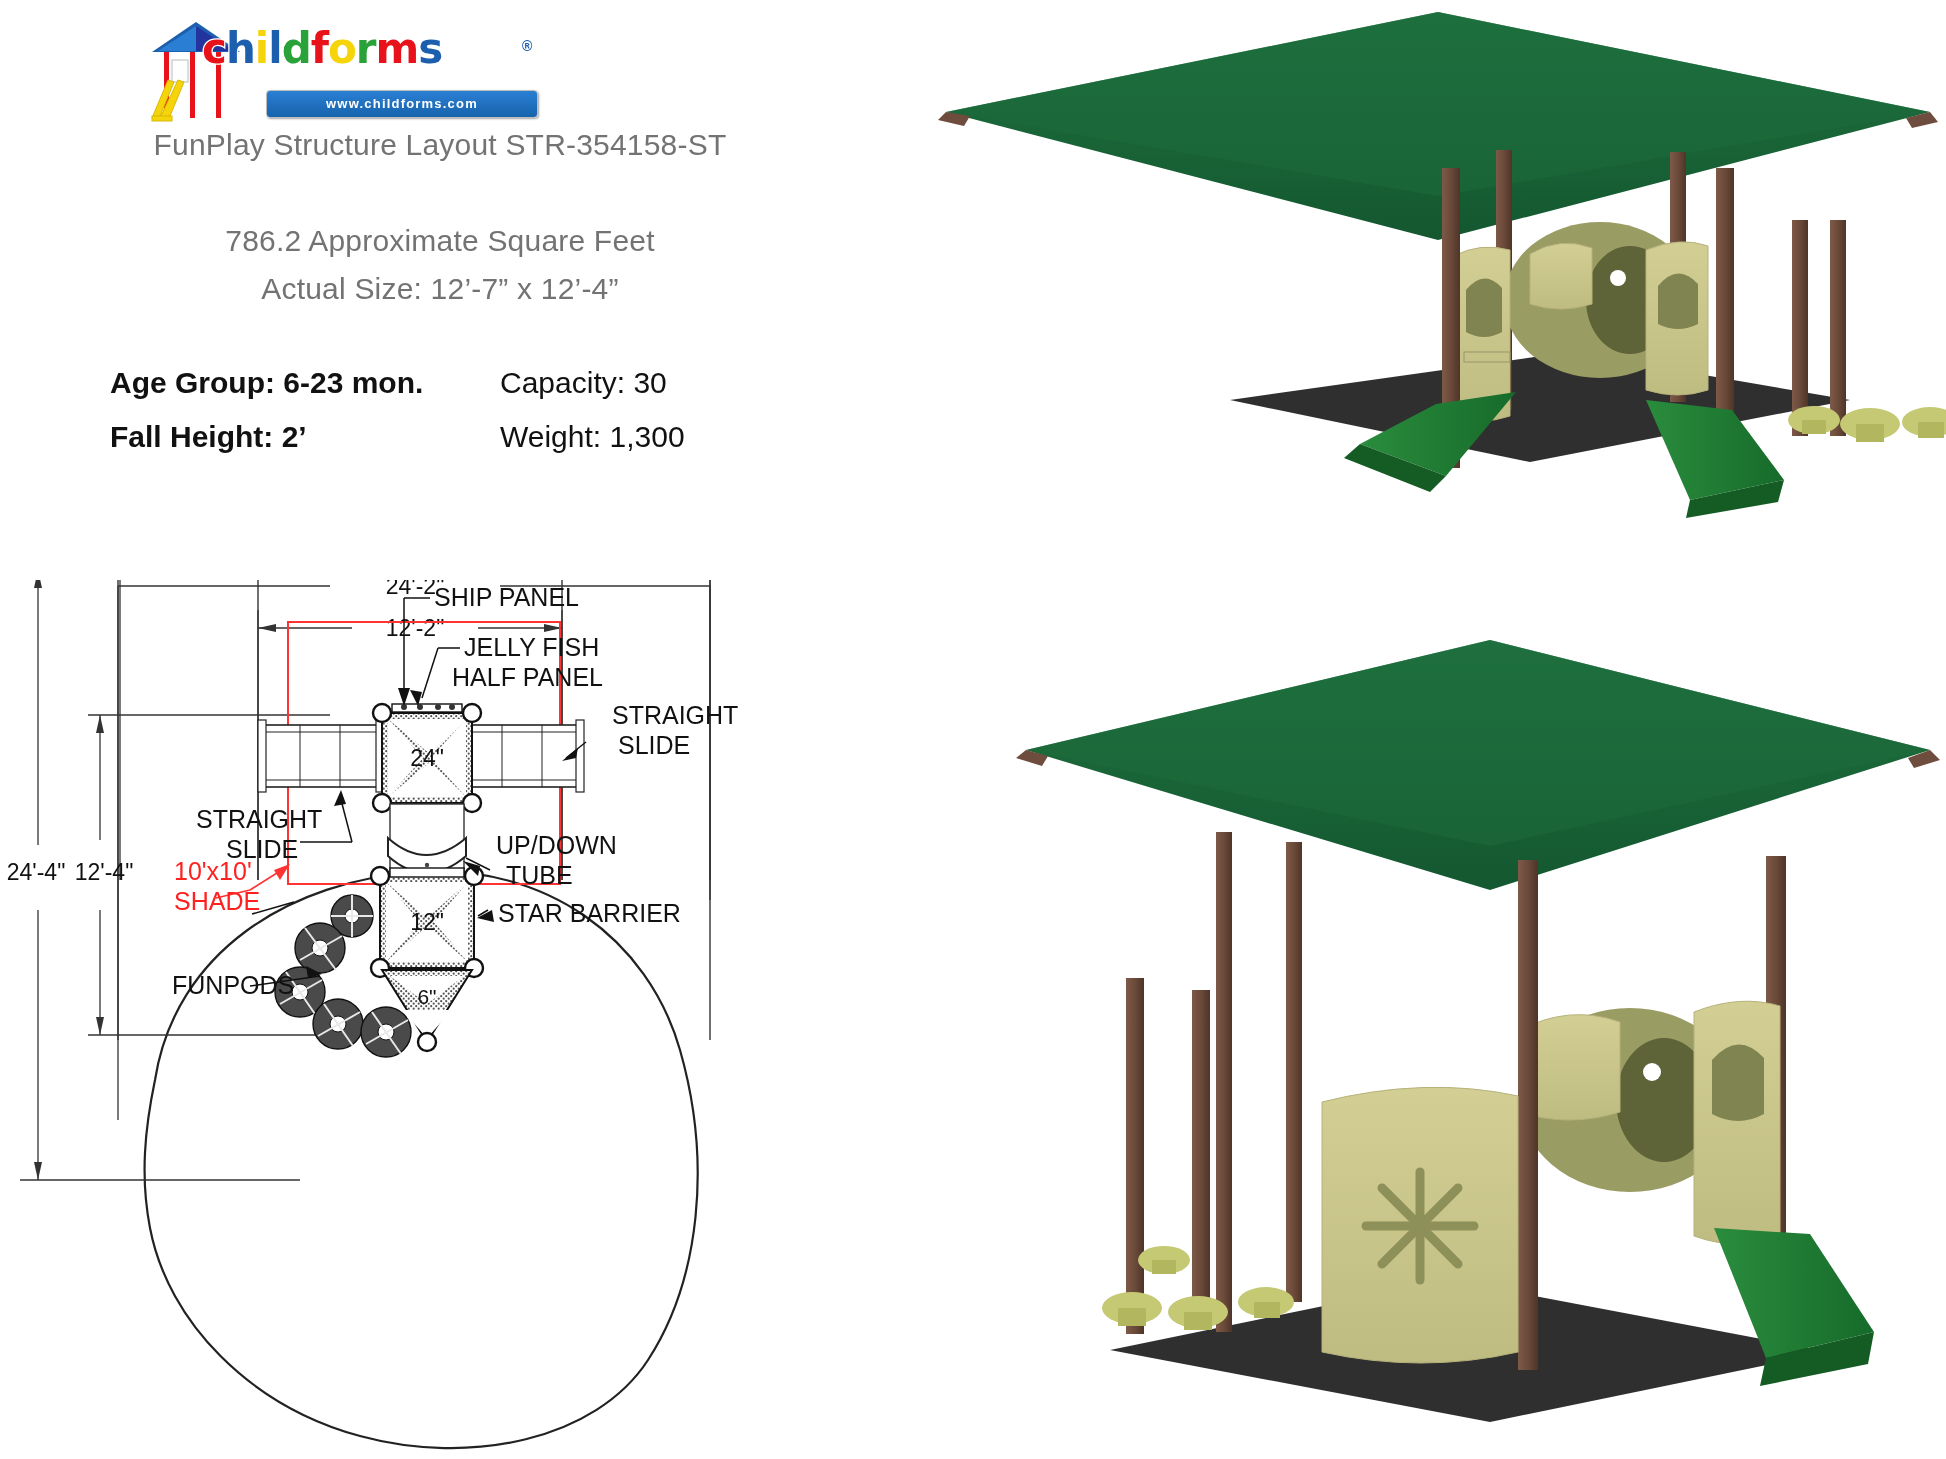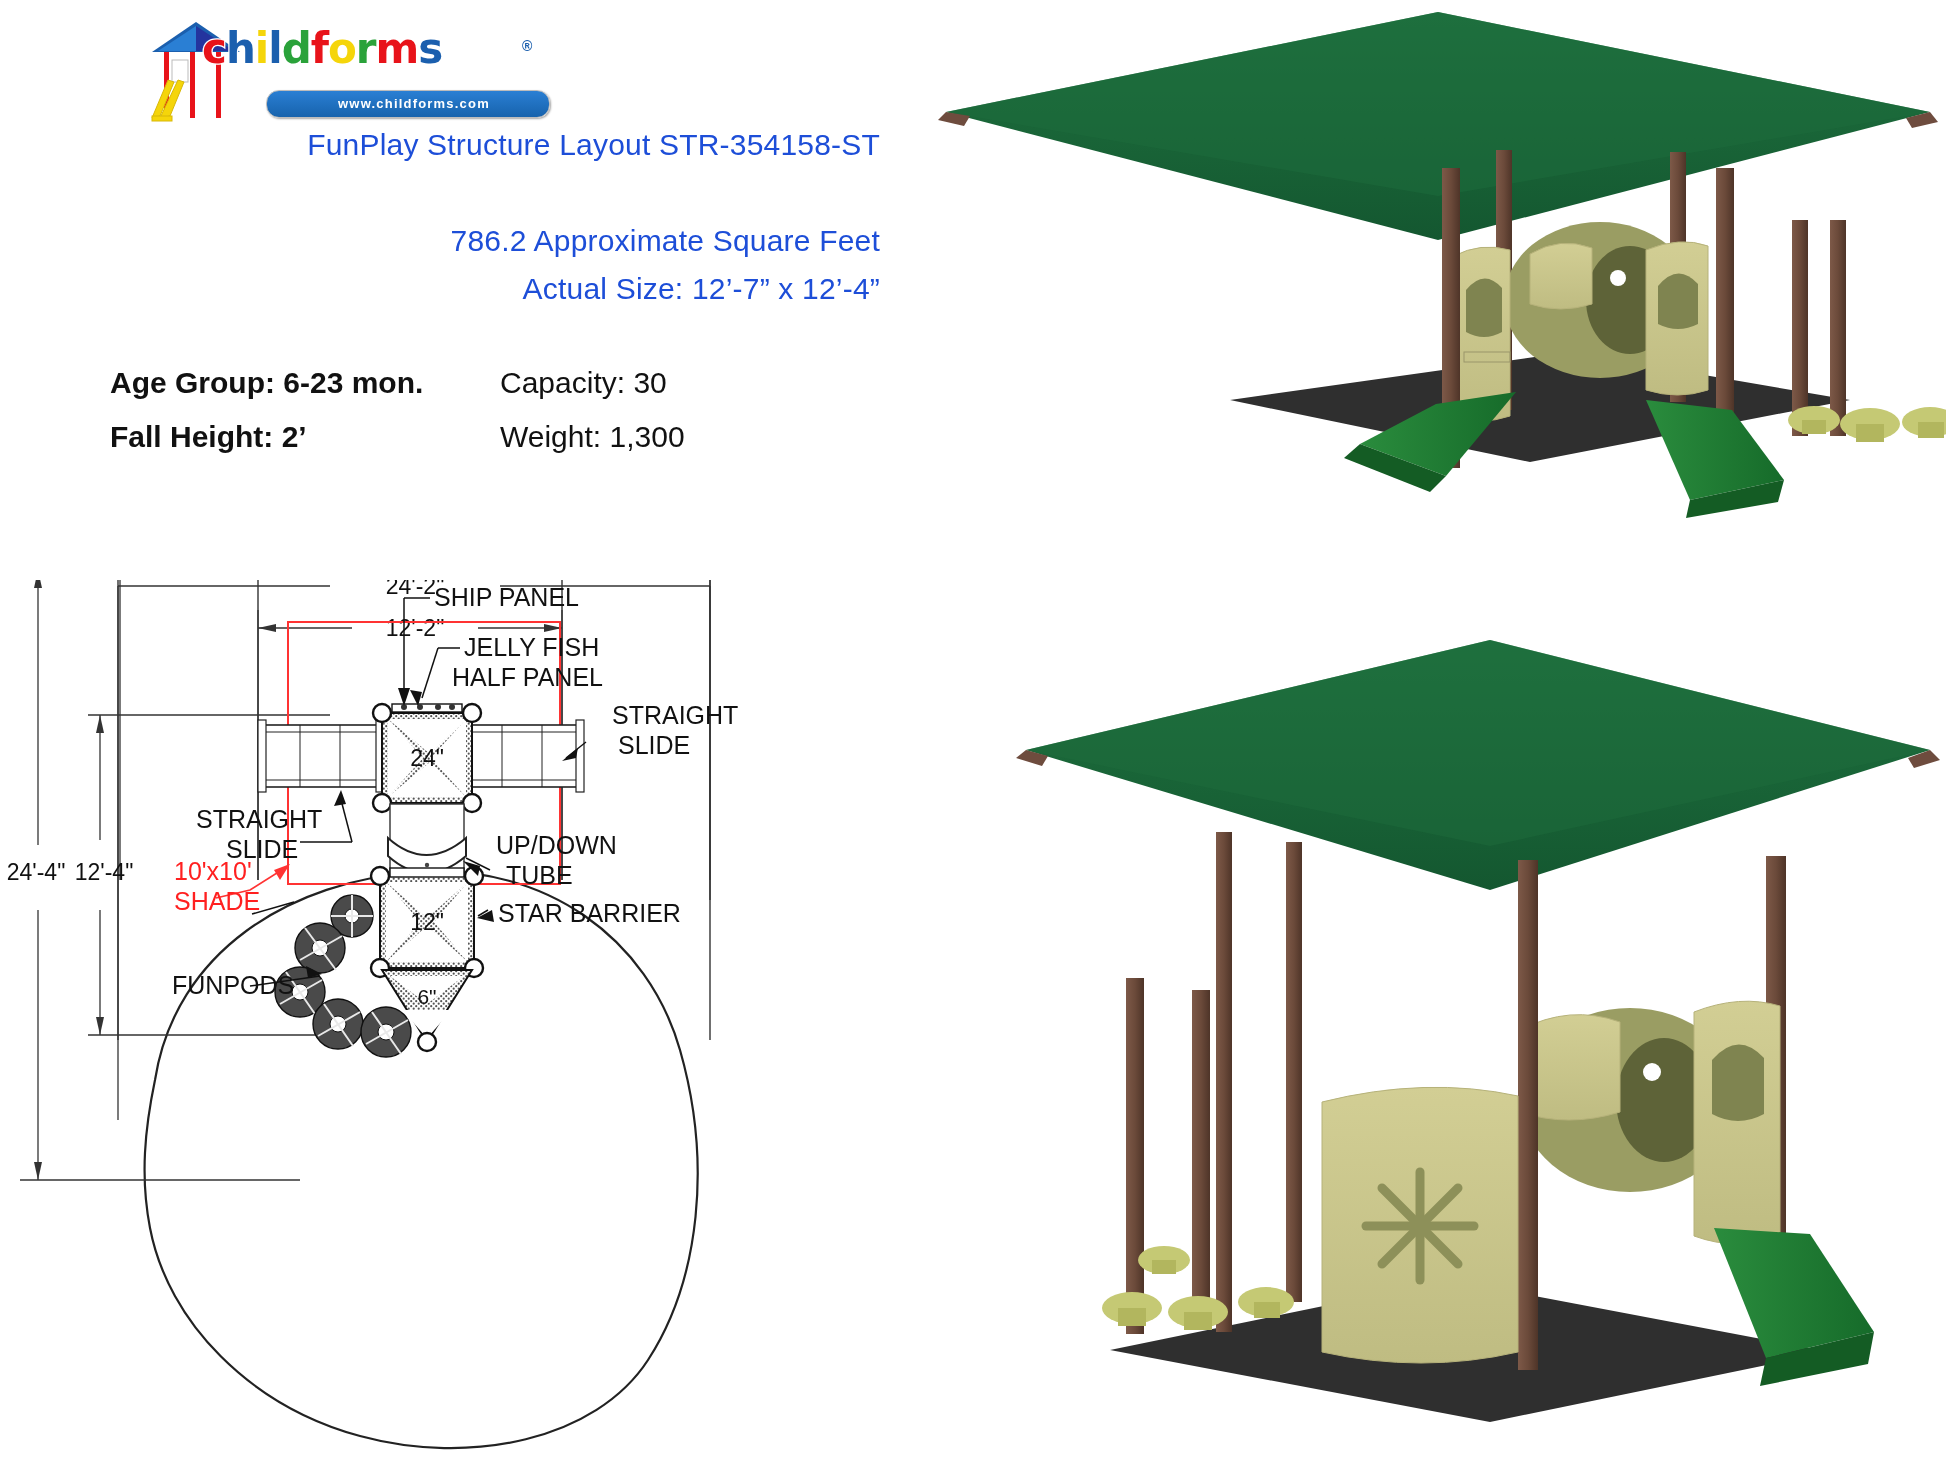--- a/index.html
+++ b/index.html
@@ -13,25 +13,25 @@
   .logo-house{position:absolute;left:0;top:4px;width:92px;height:104px;}
   .logo-word{position:absolute;left:52px;top:14px;font-size:42px;font-weight:bold;
              letter-spacing:-1px;font-family:"DejaVu Sans",sans-serif;line-height:1;}
   .logo-word span{ -webkit-text-stroke:2.5px #ffffff; paint-order:stroke fill;}
   .lw-c{color:#e8131a}.lw-h{color:#1b5fae}.lw-i{color:#f5d50a}.lw-l{color:#1b5fae}
   .lw-d{color:#2aa23a}.lw-f{color:#e8131a}.lw-o{color:#f5d50a}.lw-r{color:#2aa23a}
   .lw-m{color:#e8131a}.lw-s{color:#1b5fae}
   .logo-reg{position:absolute;left:372px;top:24px;font-size:14px;color:#1b5fae;font-weight:bold;}
   .logo-url{position:absolute;left:116px;top:76px;width:270px;height:26px;
             background:linear-gradient(#2a7fd4,#1763ad);border:1px solid #bcbcbc;
-            border-radius:13px;box-shadow:1px 1px 2px rgba(0,0,0,.35);
+            border-radius:4px;box-shadow:1px 1px 2px rgba(0,0,0,.35);
             color:#fff;font-size:13px;font-weight:bold;letter-spacing:1.2px;
-            text-align:center;line-height:26px;padding-left:12px;}
-
-  .spec-line{position:absolute;width:880px;text-align:right;font-size:30px;color:#1d4ed8;
+            text-align:center;line-height:26px;}
+
+  .spec-line{position:absolute;width:880px;text-align:center;font-size:30px;color:#737373;
              letter-spacing:.2px;}
   .spec-2col{position:absolute;width:880px;font-size:30px;color:#111;}
   .spec-2col .c1{position:absolute;left:110px;font-weight:bold;}
   .spec-2col .c2{position:absolute;left:500px;}
 
   
   #plan{position:absolute;left:0;top:580px;width:900px;height:880px;}
   #plan svg{display:block;}
 
   

